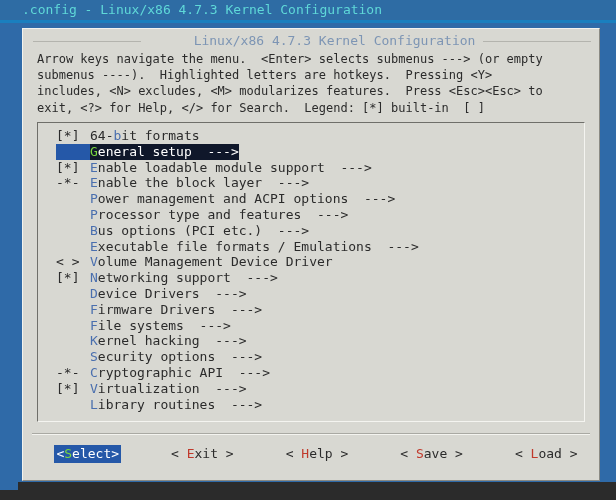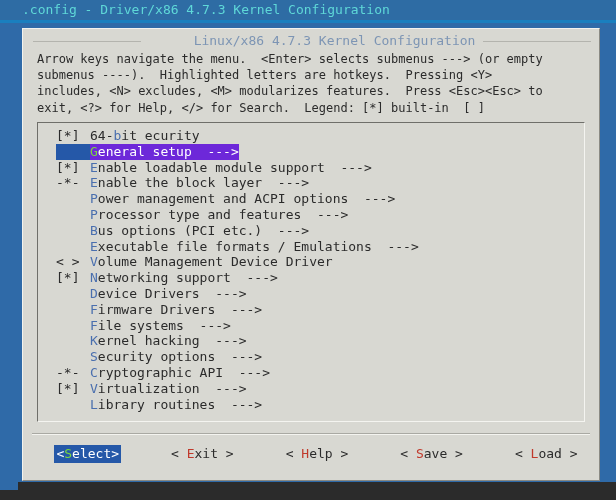--- a/index.html
+++ b/index.html
@@ -159,21 +159,21 @@
     color: #4a6fae;
   }
   .label-rest {
     color: #2b2b2b;
     margin-top: 18px;
   }
   .menurow.selected {
     background: transparent;
   }
   .menurow.selected .selwrap {
-    background: #6d28d9;
+    background: #0f172a;
     color: #ffffff;
     display: inline-block;
     padding-left: 0px;
   }
   .menurow.selected .marker {
     background: #2558a8;
     color: #ffffff;
   }
   .menurow.selected .hotkey {
     color: #7ad63f;
@@ -239,38 +239,38 @@
     background: #2f6aa8;
   }
 </style>
 </head>
 <body>
 
 <div id="screen">
 
   <div id="bluefield"></div>
 
-  <div id="titlebar">.config - Driver/x86 4.7.3 Kernel Configuration</div>
+  <div id="titlebar">.config - Linux/x86 4.7.3 Kernel Configuration</div>
   <div id="titlerule"></div>
 
   <div id="dialogshadow"></div>
 
   <div id="dialog">
 
     <div id="dlgtitle-row">
       <div class="titlerule-seg left"></div>
       <div id="dlgtitle">Linux/x86 4.7.3 Kernel Configuration</div>
       <div class="titlerule-seg right"></div>
     </div>
 
     <div id="helptext"><div>Arrow keys navigate the menu.  &lt;Enter&gt; selects submenus ---&gt; (or empty</div><div>submenus ----).  Highlighted letters are hotkeys.  Pressing &lt;Y&gt;</div><div>includes, &lt;N&gt; excludes, &lt;M&gt; modularizes features.  Press &lt;Esc&gt;&lt;Esc&gt; to</div><div>exit, &lt;?&gt; for Help, &lt;/&gt; for Search.  Legend: [*] built-in  [ ]</div></div>
 
     <div id="listbox">
       <div id="listinner">
-          <div class="menurow"><span class="marker">[*] </span><span class=""><span class="label-rest">64-</span><span class="hotkey">b</span><span class="label-rest">it ecurity</span></span></div>
+          <div class="menurow"><span class="marker">[*] </span><span class=""><span class="label-rest">64-</span><span class="hotkey">b</span><span class="label-rest">it formats</span></span></div>
           <div class="menurow selected"><span class="marker">    </span><span class="selwrap"><span class="hotkey">G</span><span class="label-rest">eneral setup  ---&gt;</span></span></div>
           <div class="menurow"><span class="marker">[*] </span><span class=""><span class="hotkey">E</span><span class="label-rest">nable loadable module support  ---&gt;</span></span></div>
           <div class="menurow"><span class="marker">-*- </span><span class=""><span class="hotkey">E</span><span class="label-rest">nable the block layer  ---&gt;</span></span></div>
           <div class="menurow"><span class="marker">    </span><span class=""><span class="hotkey">P</span><span class="label-rest">ower management and ACPI options  ---&gt;</span></span></div>
           <div class="menurow"><span class="marker">    </span><span class=""><span class="hotkey">P</span><span class="label-rest">rocessor type and features  ---&gt;</span></span></div>
           <div class="menurow"><span class="marker">    </span><span class=""><span class="hotkey">B</span><span class="label-rest">us options (PCI etc.)  ---&gt;</span></span></div>
           <div class="menurow"><span class="marker">    </span><span class=""><span class="hotkey">E</span><span class="label-rest">xecutable file formats / Emulations  ---&gt;</span></span></div>
           <div class="menurow"><span class="marker">&lt; &gt; </span><span class=""><span class="hotkey">V</span><span class="label-rest">olume Management Device Driver</span></span></div>
           <div class="menurow"><span class="marker">[*] </span><span class=""><span class="hotkey">N</span><span class="label-rest">etworking support  ---&gt;</span></span></div>
           <div class="menurow"><span class="marker">    </span><span class=""><span class="hotkey">D</span><span class="label-rest">evice Drivers  ---&gt;</span></span></div>

